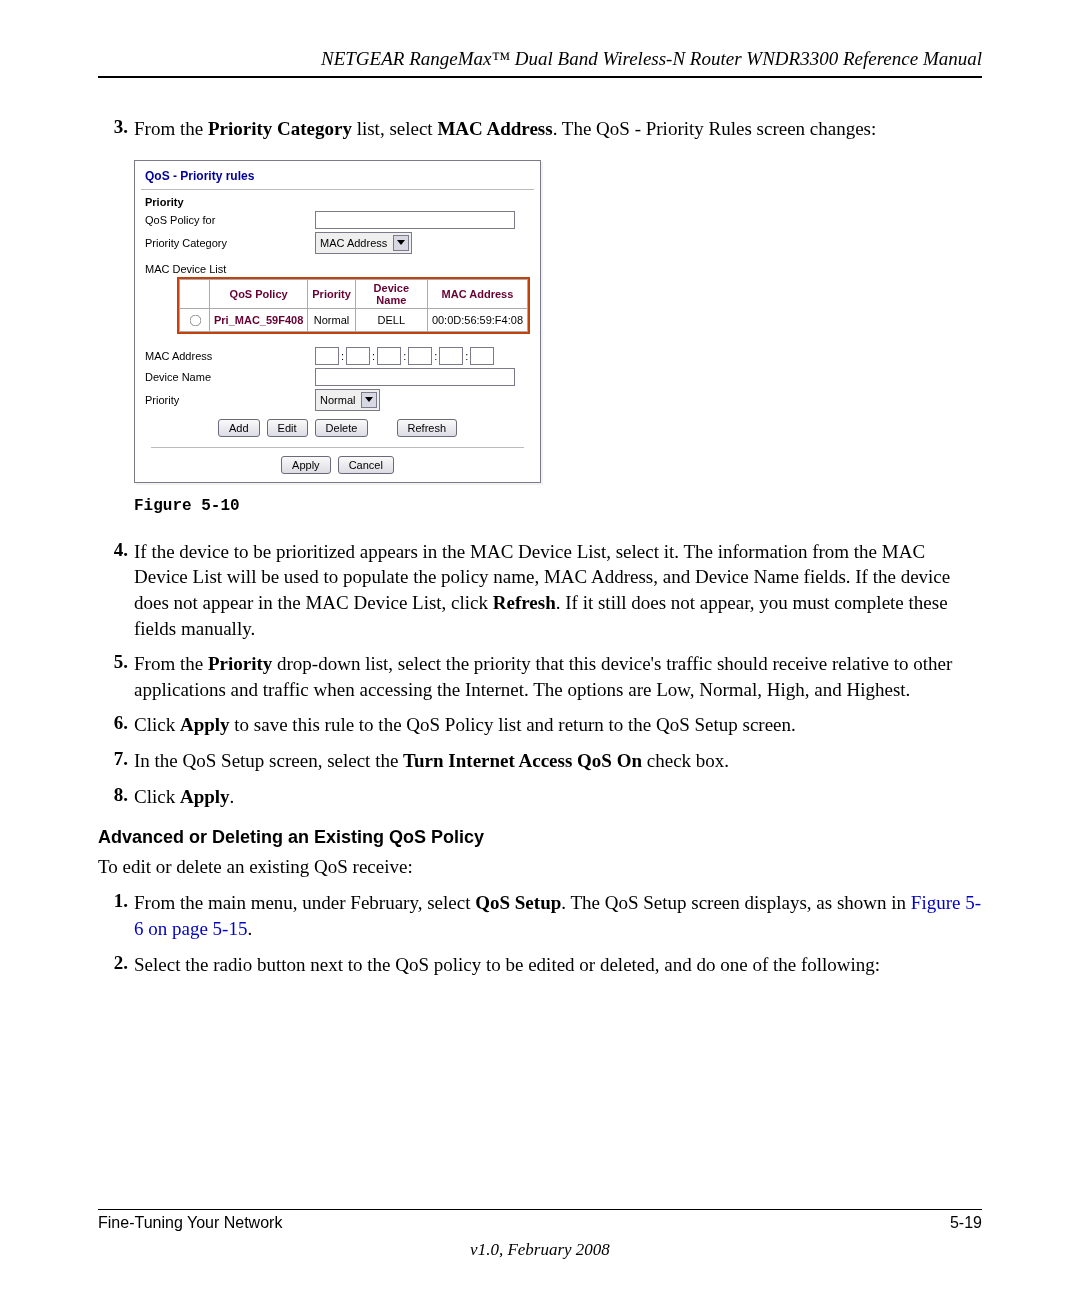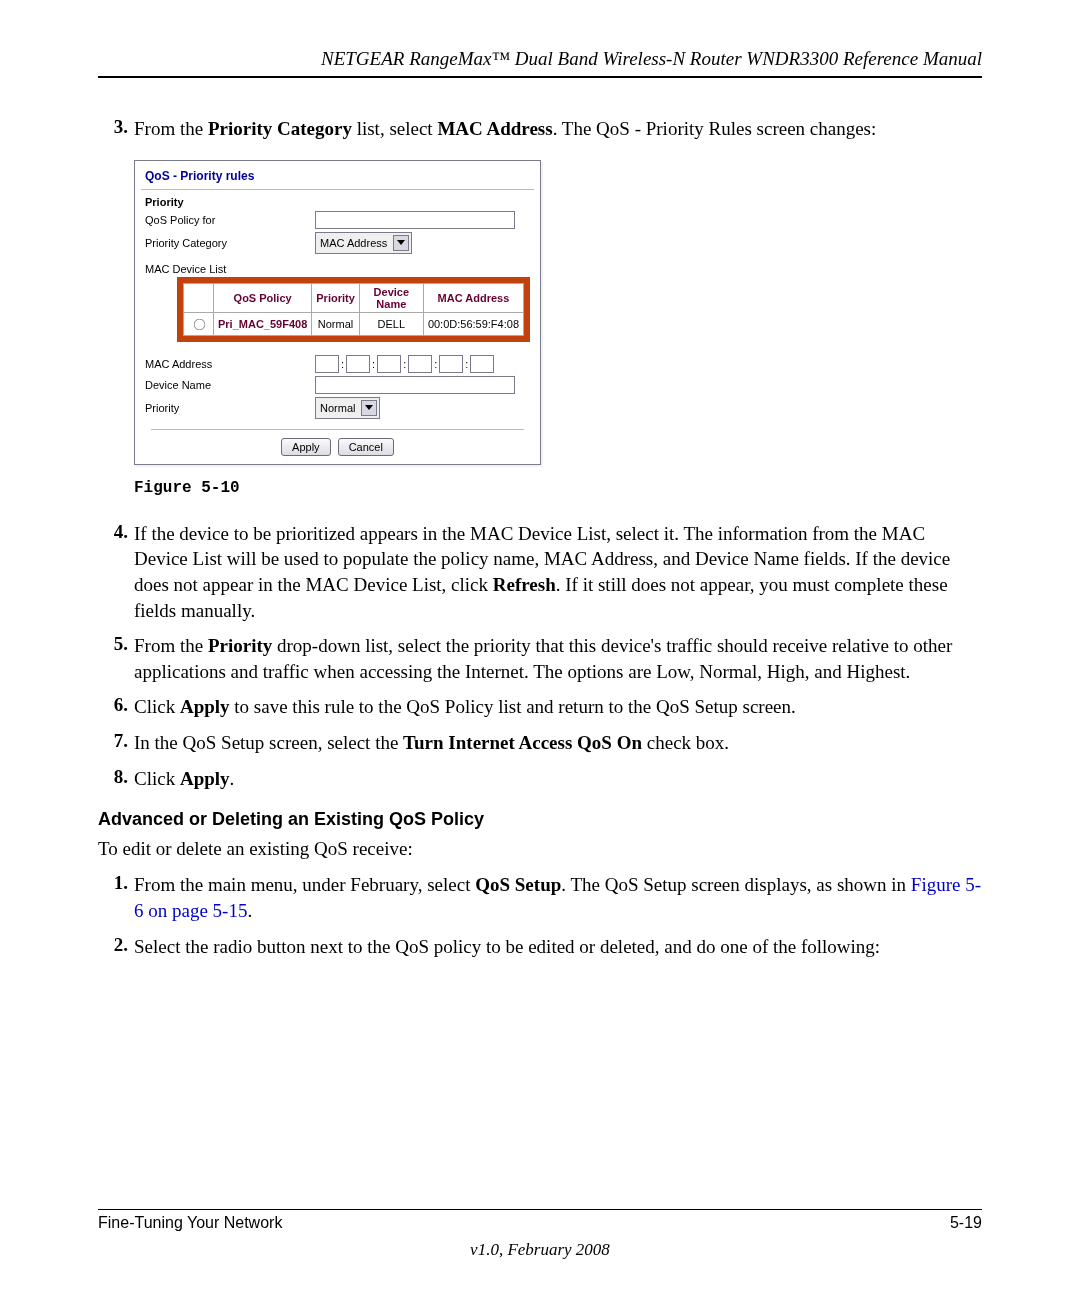--- a/index.html
+++ b/index.html
@@ -123,21 +123,21 @@
     width: 14px;
     height: 14px;
     margin-left: 6px;
     display: inline-flex;
     align-items: center;
     justify-content: center;
   }
   .arrow svg { display: block; }
 
   .dev-listbox {
-    border: 6px solid #c2410c;
+    border: 2px solid #c2410c;
     margin-top: 2px;
     font-size: 11px;
     margin-left: 32px;
   }
   .dev-listbox table { width: 100%; border-collapse: collapse; }
   .dev-listbox th {
     font-weight: bold;
     color: #660033;
     padding: 2px 4px;
     font-size: 11px;
@@ -280,20 +280,27 @@
         <div class="win-select">
           <span>Normal</span>
           <span class="arrow">
             <svg width="8" height="6">
                 <polygon points="0,0 8,0 4,5" fill="#000"></polygon>
               </svg>
           </span>
         </div>
       </div>
 
+      <div class="btn-row">
+        <span class="win-btn">Add</span>
+        <span class="win-btn">Edit</span>
+        <span class="win-btn">Delete</span>
+        <span style="display:inline-block;width:18px"></span>
+        <span class="win-btn">Refresh</span>
+      </div>
       <div class="shot-sep" style="margin-top:10px"></div>
       <div class="btn-row">
         <span class="win-btn">Apply</span>
         <span class="win-btn">Cancel</span>
       </div>
     </div>
   </div>
 
   <div class="fig-cap">Figure 5-10</div>
 

